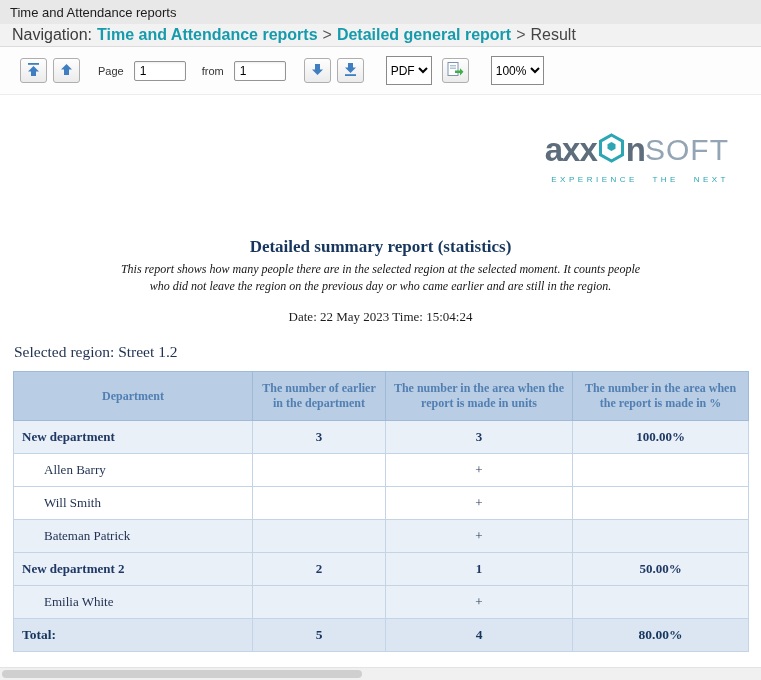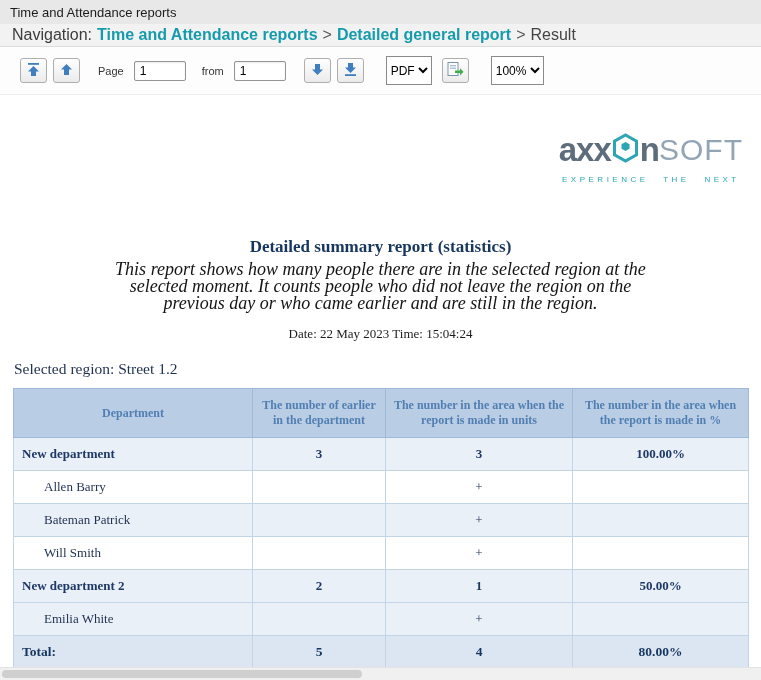--- a/index.html
+++ b/index.html
@@ -32,34 +32,34 @@
             font-family: "Liberation Sans", sans-serif; box-shadow: inset 0 1px 2px rgba(0,0,0,.08); }
   .tselect { height: 29px; font-size: 12px; border: 1px solid #8a8a8a; background: #fff;
              font-family: "Liberation Sans", sans-serif; }
   .sp18 { width: 18px; } .sp10 { width: 10px; } .sp16 { width: 16px; } .sp22 { width: 22px; }
 
   
   .report { position: relative; height: 572px; background: #fff; overflow: hidden;
             font-family: "Liberation Serif", serif; }
 
   
-  .logo { position: absolute; top: 36px; right: 18px; text-align: center; }
+  .logo { position: absolute; top: 36px; right: 32px; text-align: right; }
   .logo-line { display: flex; align-items: center; justify-content: flex-end; }
   .logo-axx { font-size: 33px; font-weight: bold; color: #5d6d7c; letter-spacing: -1px;
               font-family: "Liberation Sans", sans-serif; }
   .logo-hex { margin: 0 1px; }
   .logo-soft { font-size: 30px; color: #93a5b5; letter-spacing: 1px;
                font-family: "Liberation Sans", sans-serif; }
   .logo-tagline { margin-top: 6px; font-size: 8px; letter-spacing: 3.5px; word-spacing: 9px;
                   color: #2ba6b2; font-family: "Liberation Sans", sans-serif; }
 
   .report-title { margin-top: 142px; text-align: center; font-size: 17px; font-weight: bold;
                   color: #17365d; }
   .report-desc { margin: 4px auto 0; max-width: 540px; text-align: center; font-style: italic;
-                 font-size: 18px; line-height: 17px; color: #141414; }
+                 font-size: 12px; line-height: 17px; color: #141414; }
   .report-date { margin-top: 14px; text-align: center; font-size: 13px; color: #1d1d1d; }
 
   .region-row { margin: 18px 14px 0; display: flex; justify-content: space-between;
                 font-size: 15.5px; color: #1f3050; }
 
   
   table.report-table { width: 735px; margin: 10px 13px 0; border-collapse: collapse;
                        table-layout: fixed; }
   .report-table th { background: #b9cde4; color: #527fb2; font-weight: bold; font-size: 12px;
                      line-height: 15px; text-align: center; vertical-align: middle;
@@ -206,28 +206,28 @@
             <td>3</td>
             <td>3</td>
             <td>100.00%</td>
           </tr>
           <tr class="row-person">
             <td class="col-name">Allen Barry</td>
             <td></td>
             <td>+</td>
             <td></td>
           </tr>
+          <tr class="row-person">
+            <td class="col-name">Will Smith</td>
+            <td></td>
+            <td>+</td>
+            <td></td>
+          </tr>
           <tr class="row-person shaded">
             <td class="col-name">Bateman Patrick</td>
-            <td></td>
-            <td>+</td>
-            <td></td>
-          </tr>
-          <tr class="row-person">
-            <td class="col-name">Will Smith</td>
             <td></td>
             <td>+</td>
             <td></td>
           </tr>
           <tr class="row-department shaded">
             <td class="col-name">New department 2</td>
             <td>2</td>
             <td>1</td>
             <td>50.00%</td>
           </tr>

